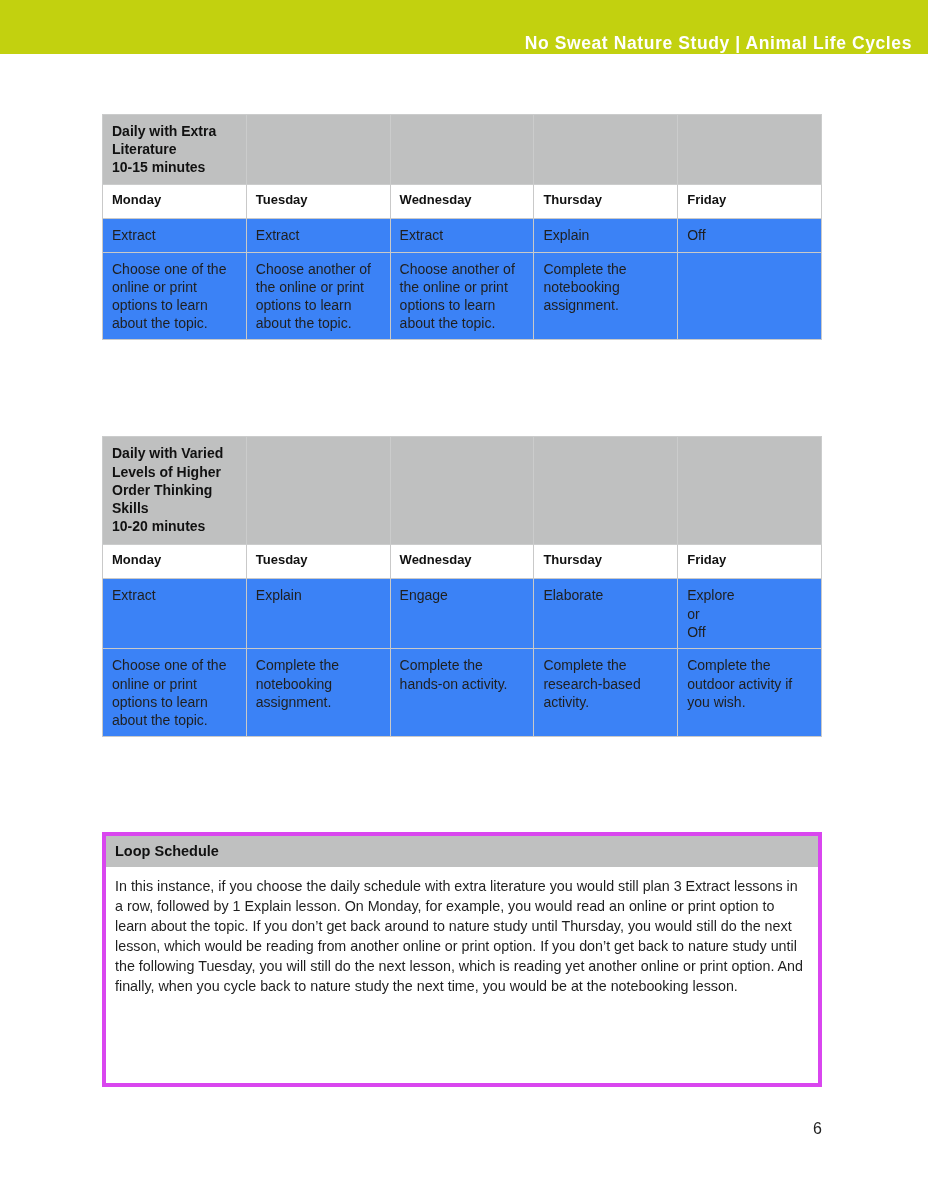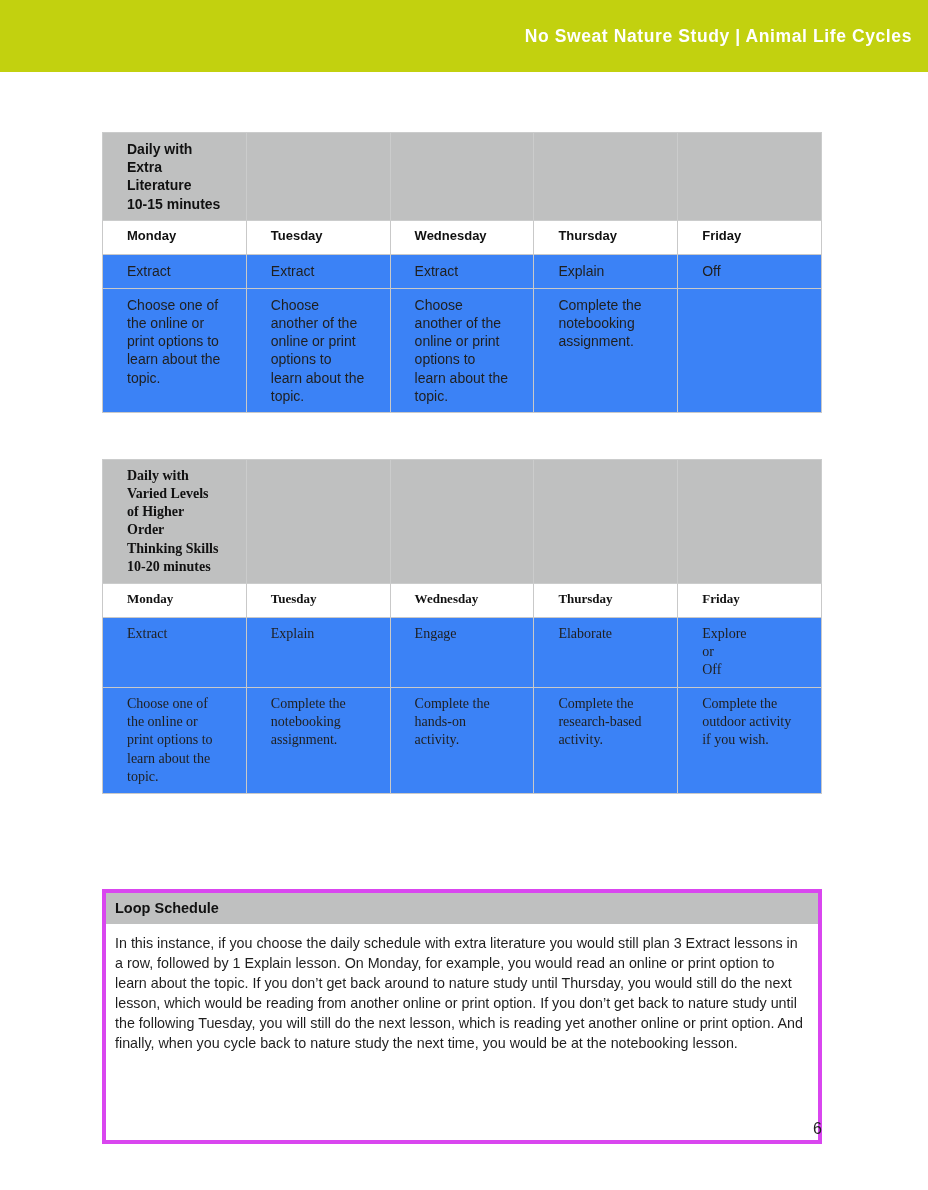--- a/index.html
+++ b/index.html
@@ -8,25 +8,25 @@
     position: relative;
     width: 928px;
     height: 1190px;
     background: #ffffff;
     font-family: "Liberation Sans", sans-serif;
     color: #222222;
     overflow: hidden;
   }
   
   .topbar {
-    height: 72px;
+    height: 54px;
     width: 100%;
     background: #c2d10f;
     display: flex;
-    align-items: center;
+    align-items: flex-end;
     justify-content: flex-end;
     padding-right: 16px;
   }
   .topbar-title {
     color: #ffffff;
     font-weight: bold;
     font-size: 17.5px;
     letter-spacing: 0.6px;
   }
   
@@ -36,21 +36,21 @@
   }
   
   table.sched {
     border-collapse: collapse;
     table-layout: fixed;
     width: 720px;
   }
   table.sched td {
     border: 1px solid #c9c9c9;
     vertical-align: top;
-    padding: 7px 24px;
+    padding: 7px 9px;
     font-size: 14px;
     line-height: 1.3;
     color: #1f1f1f;
   }
   tr.thead td {
     background: #bfc0c0;
     border-color: #cbcccc;
     font-weight: bold;
     color: #111111;
   }
@@ -65,21 +65,21 @@
     white-space: pre-line;
   }
   tr.tasks td { background: #3b82f6; }
 
   .t1 { margin-top: 60px; }
   .t1 tr.thead td  { height: 67px; }
   .t1 tr.days td   { height: 34px; }
   .t1 tr.levels td { height: 34px; }
   .t1 tr.tasks td  { height: 86px; }
 
-  .t2 { margin-top: 46px; font-family: Liberation Serif, serif; }
+  .t2 { margin-top: 96px; }
   .t2 tr.thead td  { height: 108px; }
   .t2 tr.days td   { height: 34px; }
   .t2 tr.levels td { height: 70px; }
   .t2 tr.tasks td  { height: 84px; }
 
   
   .loopbox {
     margin-top: 95px;
     width: 720px;
     border: 4px solid #d946ef;

